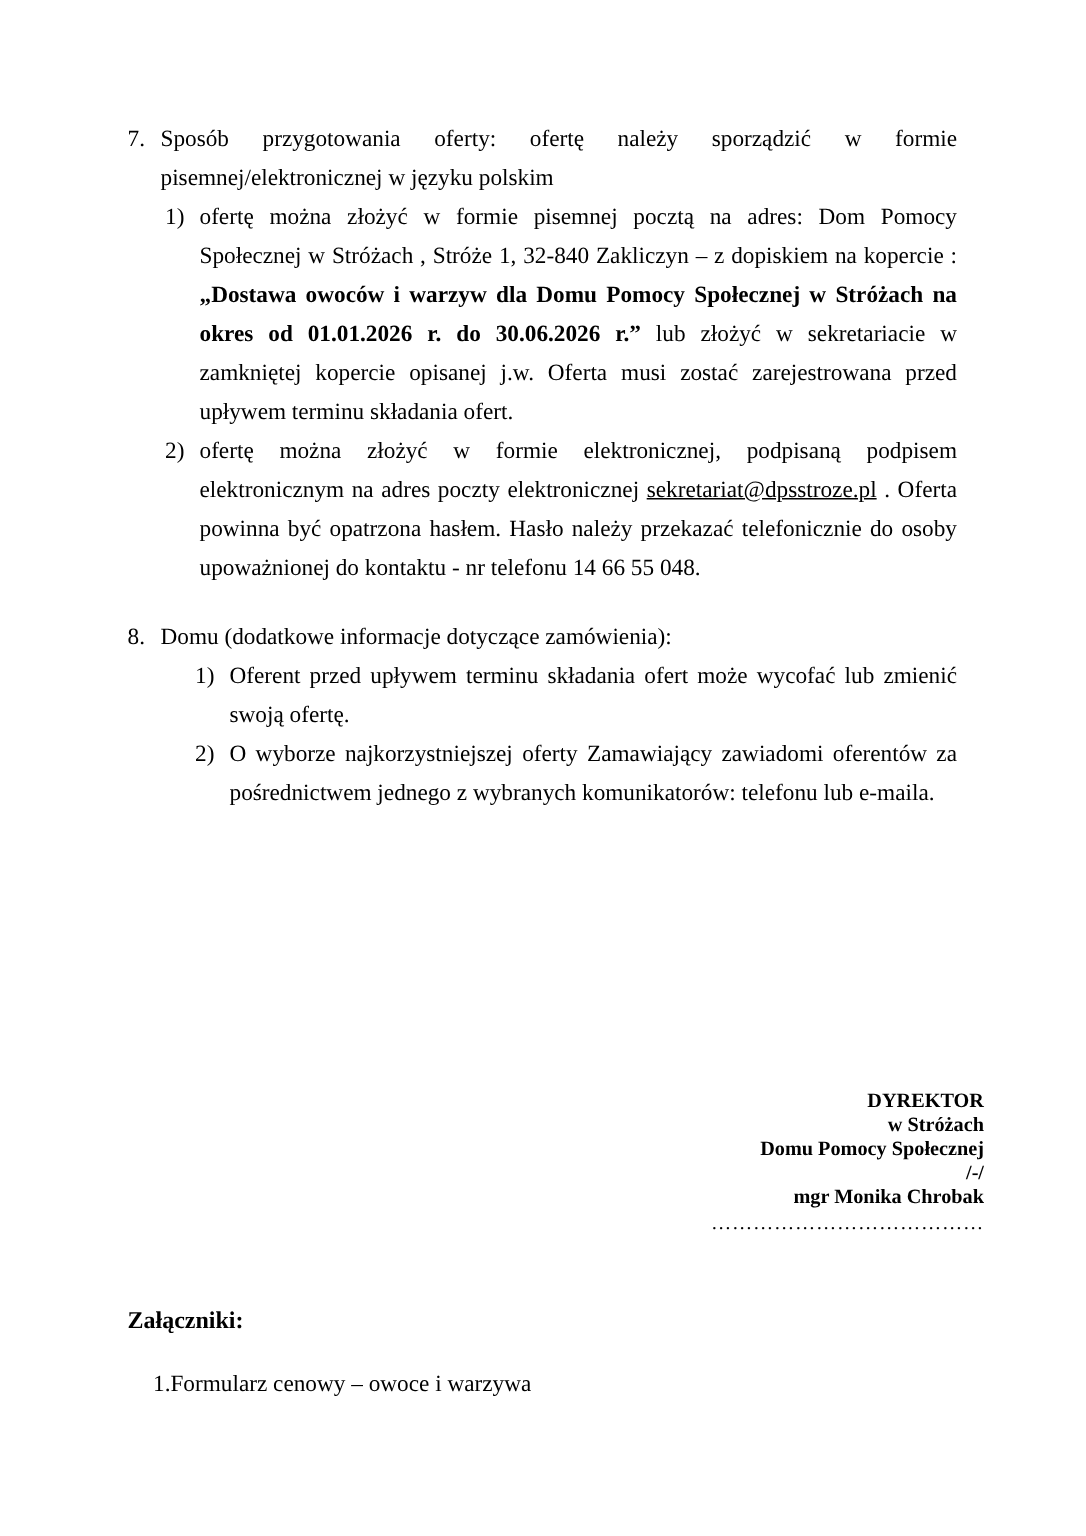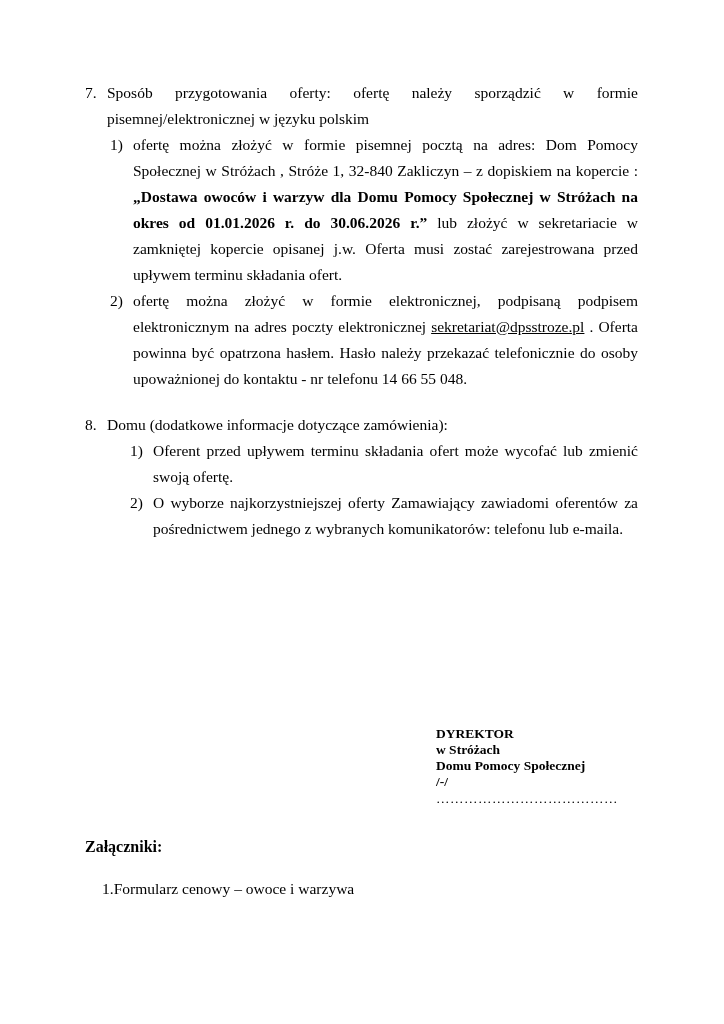--- a/index.html
+++ b/index.html
@@ -52,38 +52,38 @@
   .para a.email-link {
     color: #000000;
     text-decoration: underline;
   }
   
   .signature {
     position: absolute;
     top: 726px;
     left: 436px;
     width: 220px;
-    text-align: left;
+    text-align: right;
     font-size: 13.5px;
     line-height: 16px;
   }
   .sig-bold { font-weight: bold; }
   .sig-dots {
     margin-top: 2px;
     line-height: 14px;
     letter-spacing: 0.5px;
     white-space: nowrap;
   }
   .sig-caption {
     line-height: 16px;
   }
   
   .attachments {
     position: absolute;
-    top: 837px;
+    top: 871px;
     left: 85px;
     width: 553px;
   }
   .attach-heading {
     font-weight: bold;
     font-size: 16px;
     line-height: 20px;
   }
   .attach-item {
     margin-top: 22px;
@@ -129,20 +129,21 @@
       <p class="para">O wyborze najkorzystniejszej oferty Zamawiający zawiadomi oferentów za pośrednictwem jednego z wybranych komunikatorów: telefonu lub e-maila.</p>
     </div>
 
   </div>
 
   <div class="signature">
     <div class="sig-bold">DYREKTOR</div>
     <div class="sig-bold">w Stróżach</div>
     <div class="sig-bold">Domu Pomocy Społecznej</div>
     <div class="sig-bold">/-/</div>
+    <div class="sig-bold">mgr Monika Chrobak</div>
     <div class="sig-dots">…………………………………</div>
   </div>
 
   <div class="attachments">
     <div class="attach-heading">Załączniki:</div>
     <div class="attach-item">1.Formularz cenowy – owoce i warzywa</div>
   </div>
 
 </div>
 

